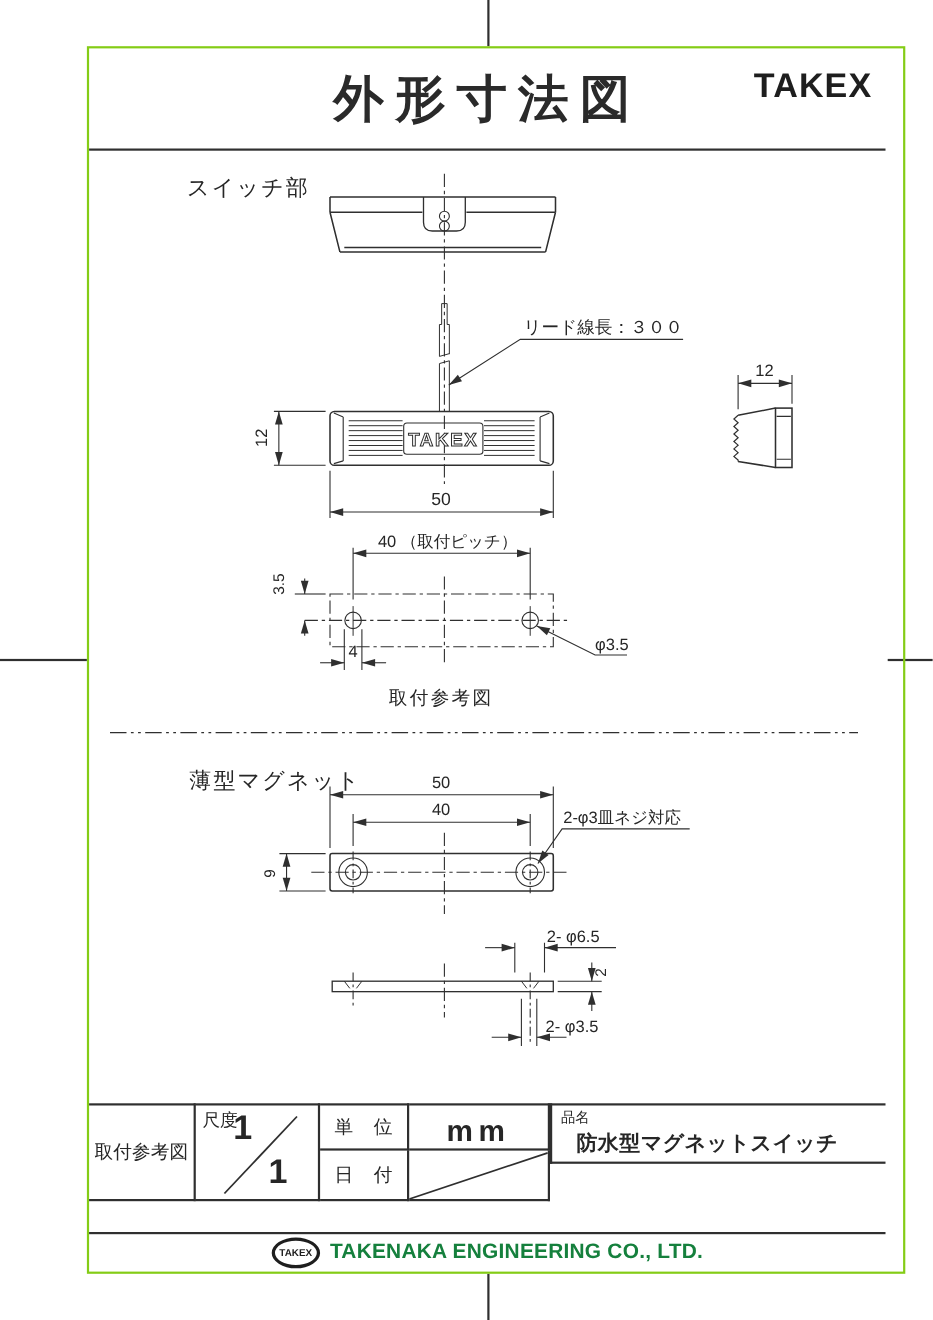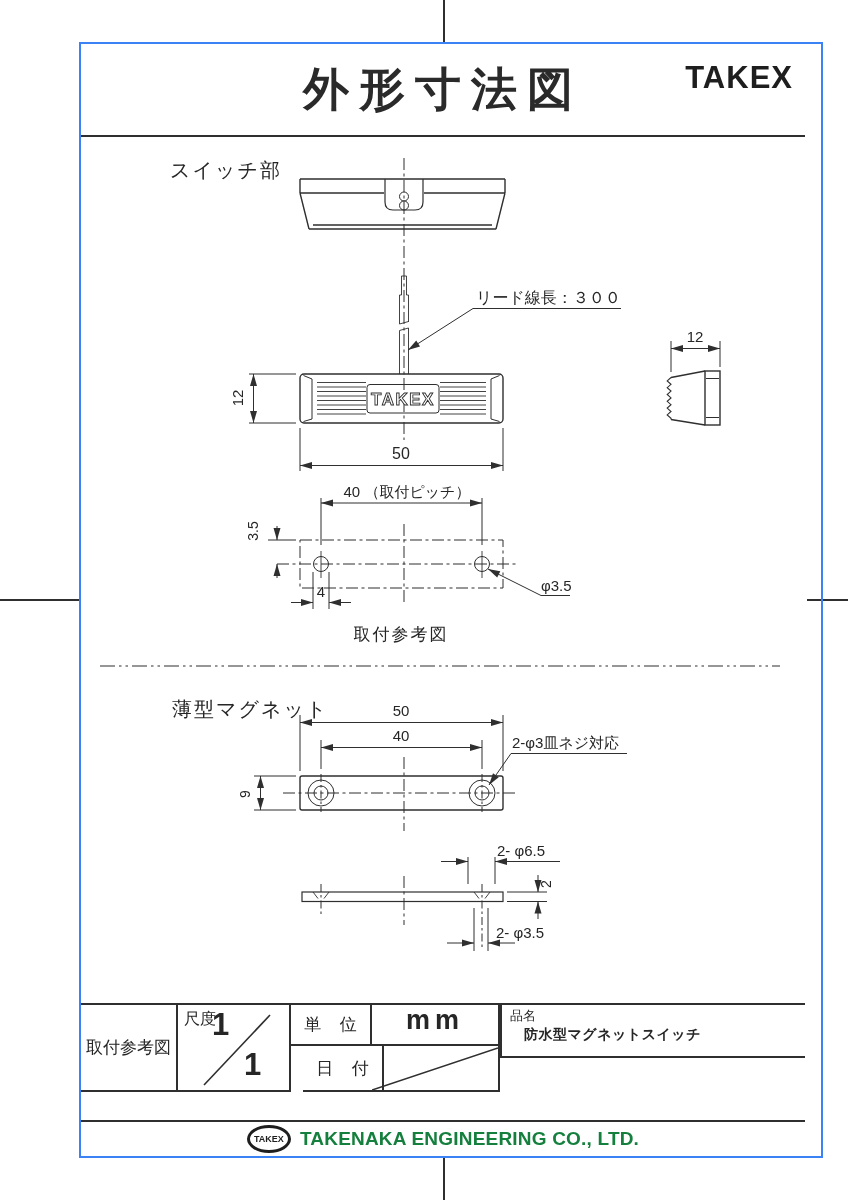--- a/index.html
+++ b/index.html
@@ -1,20 +1,20 @@
 <!DOCTYPE html>
 <html><head>
 <meta charset="utf-8">
 <style>
   html,body{margin:0;padding:0;background:#fff;width:848px;height:1200px;overflow:hidden;
     font-family:"Liberation Sans",sans-serif;color:#262626;}
   .abs{position:absolute;}
   #stage{position:relative;width:848px;height:1200px;background:#fff;}
   .regmark{background:#2f2f2f;}
-  #frame{left:79px;top:42px;width:744px;height:1116px;border:2px solid #3b82f6;box-sizing:border-box;}
+  #frame{left:79px;top:42px;width:744px;height:1116px;border:2px solid #84cc16;box-sizing:border-box;}
   #titleband{left:0;top:0;width:724px;height:93px;border-bottom:2px solid #2f2f2f;box-sizing:border-box;}
   #doc-title{width:100%;text-align:center;font-size:46px;font-weight:600;letter-spacing:10px;
     line-height:91px;color:#2a2a2a;}
   #brand{right:12px;top:16px;font-size:31px;font-weight:800;letter-spacing:1px;color:#1e1e1e;}
   svg{display:block;}
   svg text{font-family:"Liberation Sans",sans-serif;fill:#262626;}
   .o{stroke:#2f2f2f;fill:none;stroke-width:1.4;}
   .d{stroke:#2f2f2f;fill:none;stroke-width:1;}
   .thin{stroke-width:0.9;}
   .c{stroke:#2f2f2f;fill:none;stroke-width:1;stroke-dasharray:12 3.5 3 3.5;}
@@ -26,28 +26,28 @@
   .cell{box-sizing:border-box;border-color:#2f2f2f;border-style:solid;border-width:0;}
   #cell-projection{left:0;top:959px;width:97px;height:89px;border-top-width:2px;border-right-width:2px;border-bottom-width:2px;
     display:flex;align-items:center;justify-content:center;font-size:17px;}
   #cell-scale{left:97px;top:959px;width:113px;height:89px;border-top-width:2px;border-right-width:2px;border-bottom-width:2px;position:absolute;}
   #scale-label{left:6px;top:4px;font-size:16px;}
   #scale-num{left:34px;top:2px;font-size:31px;font-weight:600;}
   #scale-den{left:66px;top:42px;font-size:31px;font-weight:600;}
   #cell-unit-label{left:210px;top:959px;width:81px;height:43px;border-top-width:2px;border-right-width:2px;border-bottom-width:2px;
     display:flex;align-items:center;justify-content:center;font-size:17px;word-spacing:14px;}
   #cell-unit-value{left:291px;top:959px;width:128px;height:43px;border-top-width:2px;border-right-width:2px;border-bottom-width:2px;
-    display:flex;align-items:flex-start;justify-content:center;font-size:27px;font-weight:700;letter-spacing:5px;}
+    display:flex;align-items:flex-end;justify-content:center;font-size:27px;font-weight:700;letter-spacing:5px;}
   #cell-date-label{left:210px;top:1002px;width:81px;height:46px;border-right-width:2px;border-bottom-width:2px;
-    display:flex;align-items:center;justify-content:center;font-size:17px;word-spacing:14px;margin-left:12px;}
+    display:flex;align-items:center;justify-content:center;font-size:17px;word-spacing:14px;}
   #cell-date-value{left:291px;top:1002px;width:128px;height:46px;border-right-width:2px;border-bottom-width:2px;}
   #cell-name{left:419px;top:959px;width:305px;height:55px;border-top-width:2px;border-left-width:2px;border-bottom-width:2px;
     padding:2px 0 0 8px;}
   #name-label{font-size:13px;}
-  #name-value{font-size:14px;font-weight:600;margin:1px 0 0 14px;letter-spacing:0.5px;}
+  #name-value{font-size:19px;font-weight:600;margin:1px 0 0 14px;letter-spacing:0.5px;}
   #cell-number{left:419px;top:1014px;width:305px;height:62px;border-left-width:2px;padding:3px 0 0 8px;}
   #number-label{font-size:13px;}
   #number-value{font-size:24px;letter-spacing:7px;text-align:center;margin-top:4px;font-weight:500;}
   #footer{left:0;top:1076px;width:724px;height:36px;border-top:2px solid #2f2f2f;box-sizing:border-box;
     display:flex;align-items:center;justify-content:center;gap:9px;}
   #footer-logo{width:44px;height:28px;border:3px solid #1e1e1e;border-radius:50%;box-sizing:border-box;
     display:flex;align-items:center;justify-content:center;font-size:9px;font-weight:800;color:#1e1e1e;}
   #footer-company{font-size:19px;font-weight:700;color:#15803d;letter-spacing:0.2px;}
 </style>
 </head>

